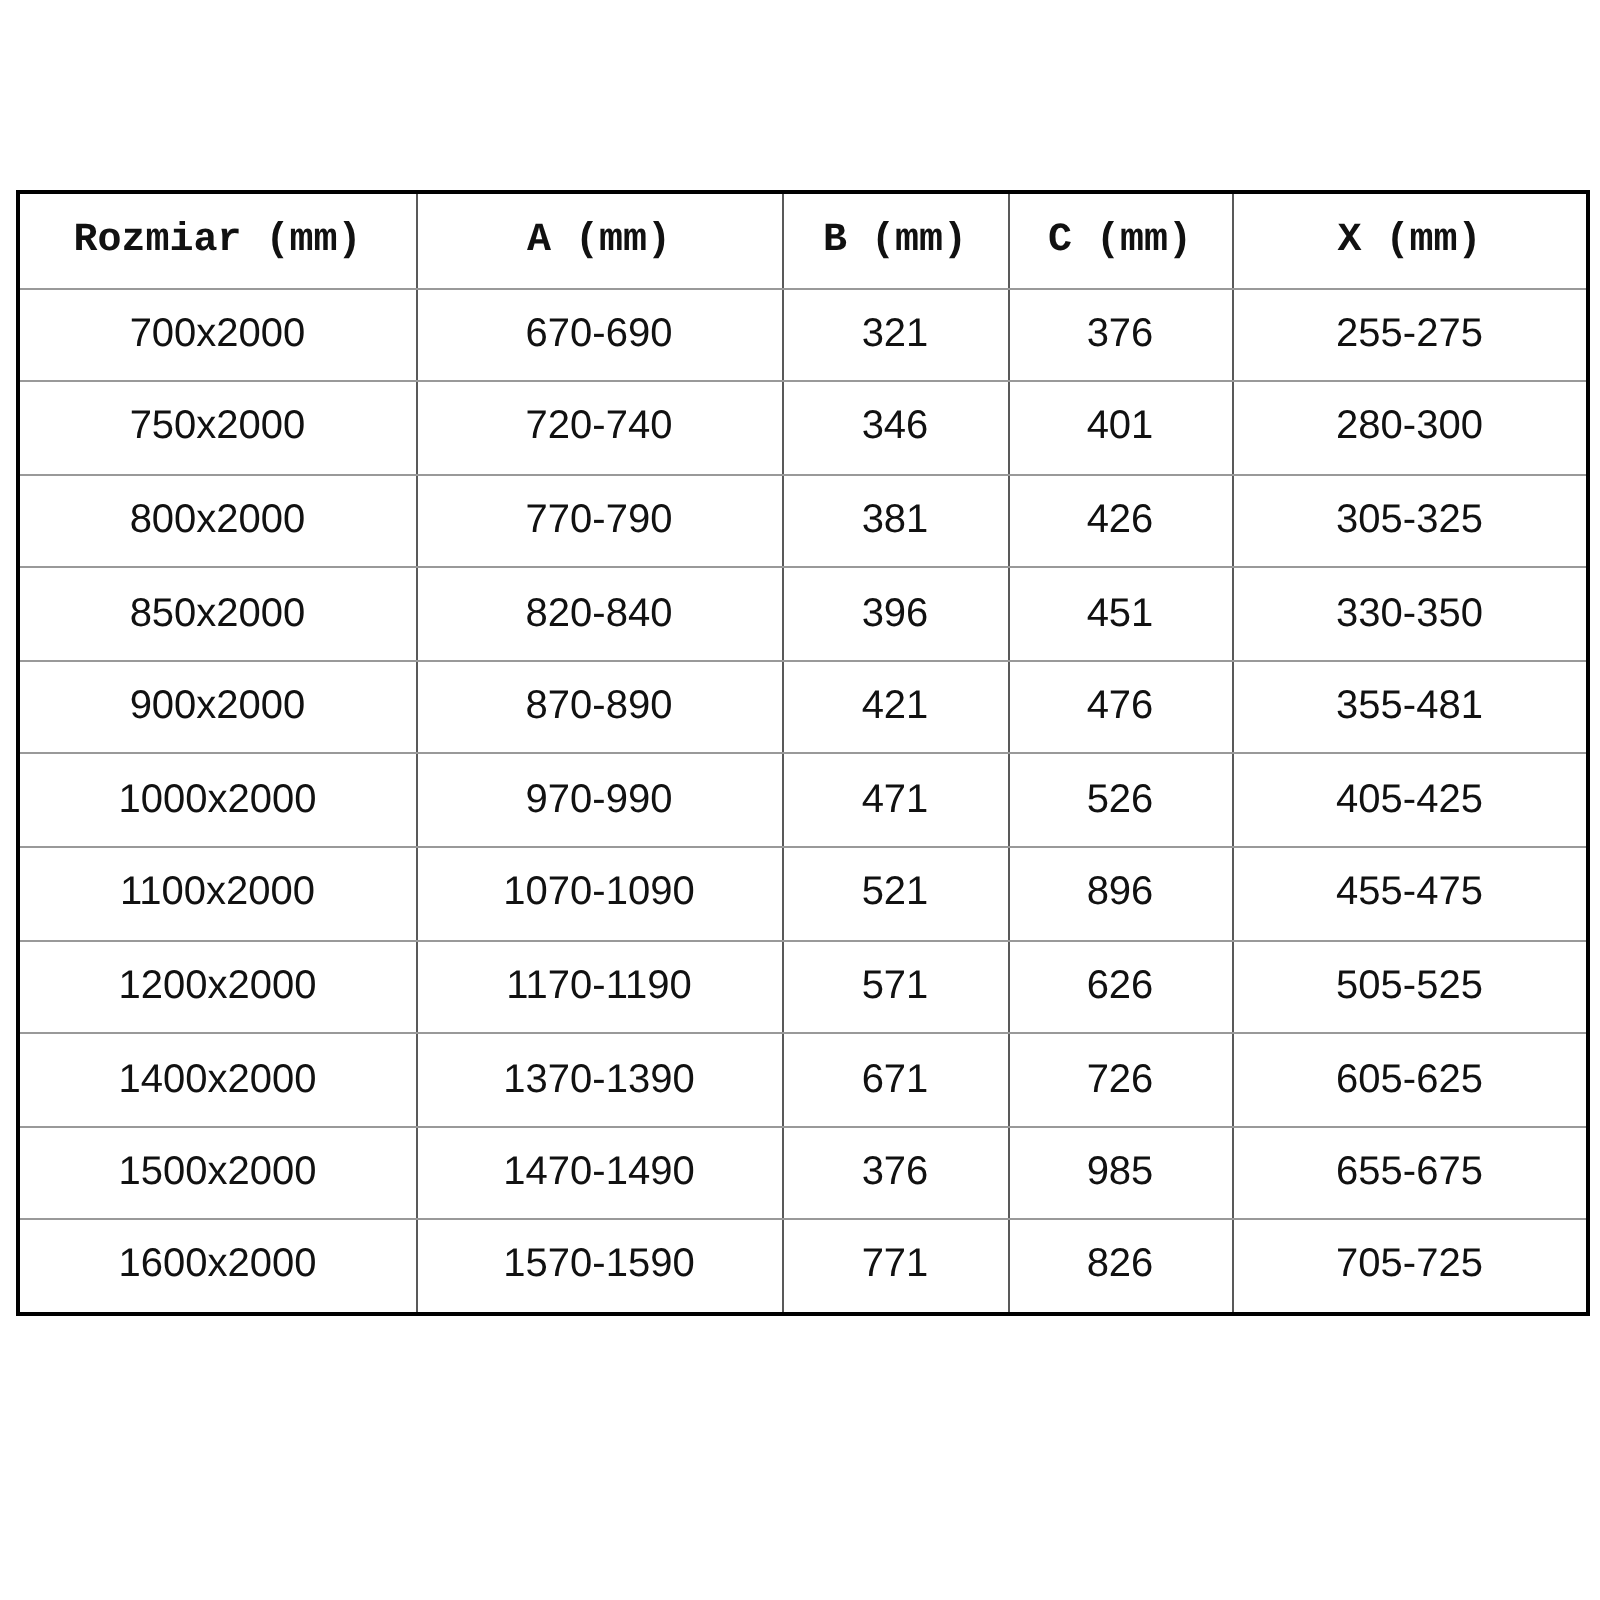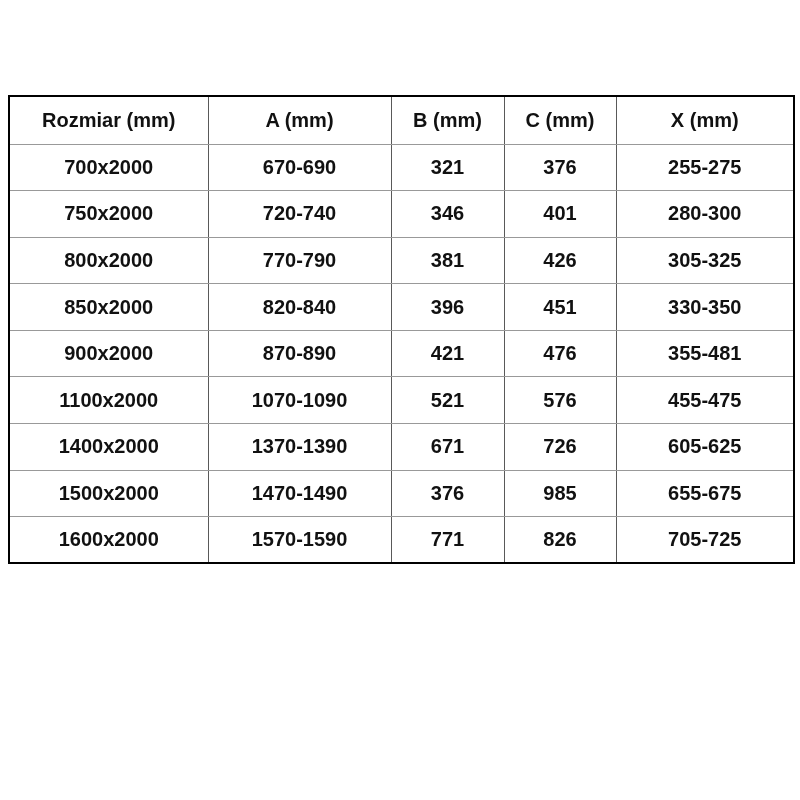--- a/index.html
+++ b/index.html
@@ -32,22 +32,22 @@
     padding: 0;
     border-top: 1px solid #999999;
     border-bottom: 1px solid #999999;
     border-left: 1px solid #595959;
     border-right: 1px solid #595959;
     overflow: hidden;
     white-space: nowrap;
   }
   .dim-table thead tr { height: 48px; }
   .dim-table tbody tr { height: 46.6px; }
-  .dim-table th { font-weight: bold; }
-  .dim-table td { font-weight: bold; }
+  .dim-table th { font-weight: bold; font-family: Liberation Mono, monospace; }
+  .dim-table td { font-weight: normal; }
 </style>
 </head>
 <body>
 
 <table class="dim-table">
   <colgroup>
     <col style="width:199px">
     <col style="width:183px">
     <col style="width:113px">
     <col style="width:112px">
@@ -92,25 +92,39 @@
         <td>330-350</td>
       </tr>
       <tr>
         <td>900x2000</td>
         <td>870-890</td>
         <td>421</td>
         <td>476</td>
         <td>355-481</td>
       </tr>
       <tr>
+        <td>1000x2000</td>
+        <td>970-990</td>
+        <td>471</td>
+        <td>526</td>
+        <td>405-425</td>
+      </tr>
+      <tr>
         <td>1100x2000</td>
         <td>1070-1090</td>
         <td>521</td>
-        <td>576</td>
+        <td>896</td>
         <td>455-475</td>
+      </tr>
+      <tr>
+        <td>1200x2000</td>
+        <td>1170-1190</td>
+        <td>571</td>
+        <td>626</td>
+        <td>505-525</td>
       </tr>
       <tr>
         <td>1400x2000</td>
         <td>1370-1390</td>
         <td>671</td>
         <td>726</td>
         <td>605-625</td>
       </tr>
       <tr>
         <td>1500x2000</td>

